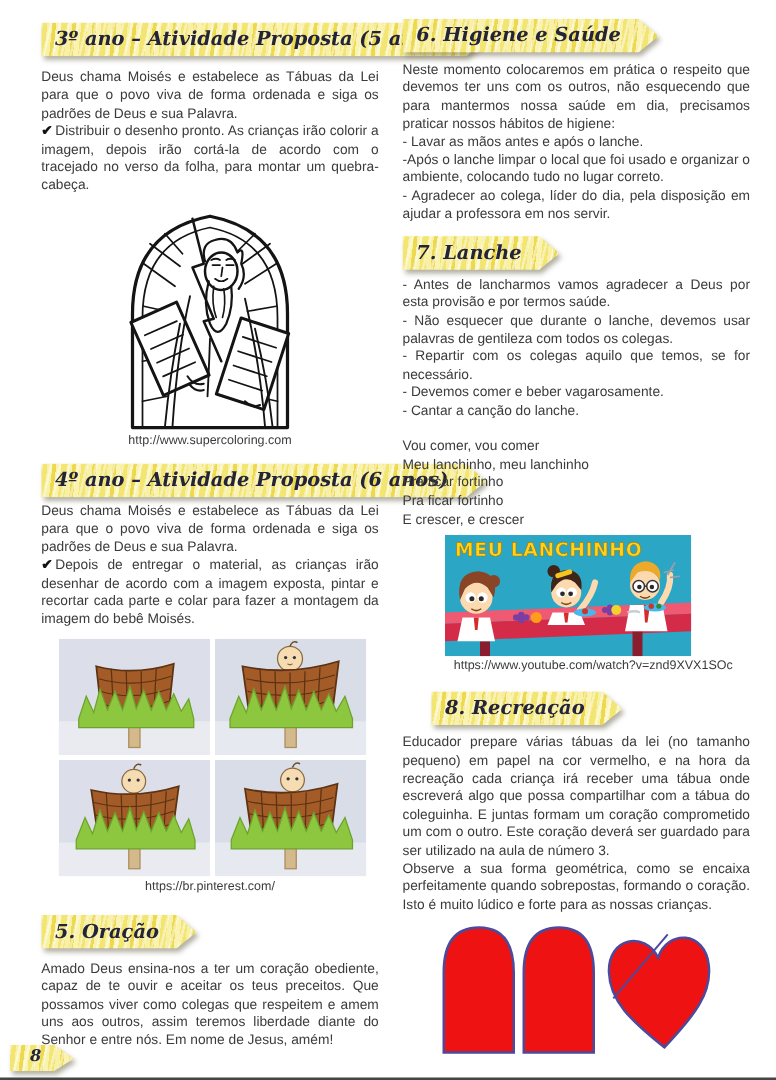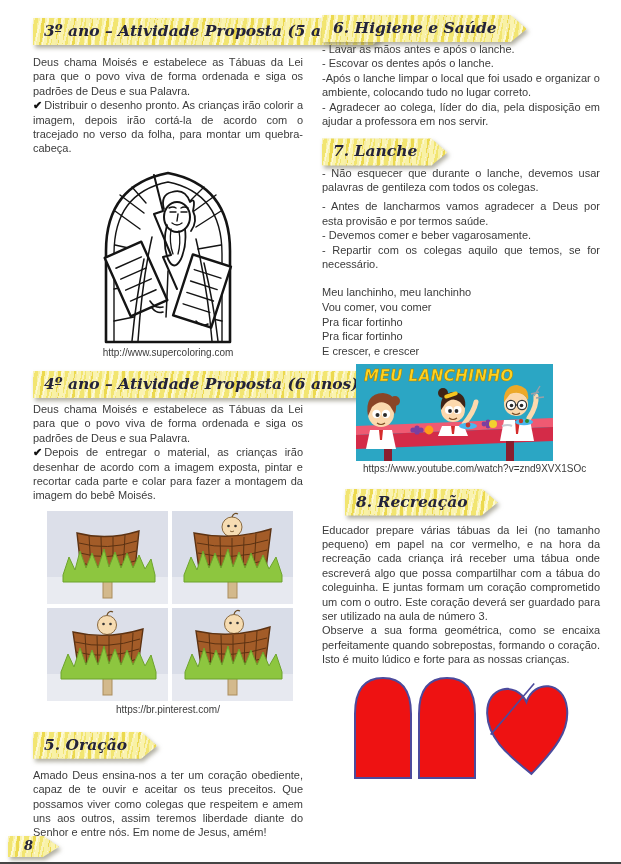--- a/index.html
+++ b/index.html
@@ -30,21 +30,21 @@
   .mt5  { margin-top:5px; }  .mt4 { margin-top:4px; }
   .check { font-weight:700; color:#111; padding-right:2px; }
 
   .caption { font-size:10px; text-align:center; color:#3b3b3b; margin-top:2px; }
   .caption.left { text-align:left; margin-left:9px;padding-left:32px; }
 
   .figure { line-height:0; }
   .moses-figure { width:170px; margin:3px auto 0; }
   .craft-grid { display:grid; grid-template-columns:repeat(2,121px); gap:4px; width:246px; margin:8px 0 0 14px; }
   .craft-cell { width:121px; height:93px; }
-  .cartoon-figure { width:232px; margin:5px 0 0 34px;font-style:italic; }
+  .cartoon-figure { width:232px; margin:5px 0 0 34px; }
   .redshapes-figure { width:228px; margin:5px 0 0 28px; }
 
   .lyrics { margin-top:14px; }
   .lyric-line { font-size:11px; line-height:1.33; margin:0; }
 
   .page-num-wrap { position:absolute; left:8px; bottom:7px; }
   .bottom-edge { position:absolute; left:0; right:0; bottom:0; height:2px; background:#454545; }
   svg { display:block; }
 </style>
 </head>
@@ -199,36 +199,37 @@
       <span class="banner-wrap"><span class="banner">5. Oração</span></span>
     </div>
     <p class="body-text mt9">Amado Deus ensina-nos a ter um coração obediente, capaz de te ouvir e aceitar os teus preceitos. Que possamos viver como colegas que respeitem e amem uns aos outros, assim teremos liberdade diante do Senhor e entre nós. Em nome de Jesus, amém!</p>
   </div>
 
   <div class="col col-right">
 
     <div class="banner-row">
       <span class="banner-wrap"><span class="banner">6. Higiene e Saúde</span></span>
     </div>
+    <p class="body-text mt7">Neste momento colocaremos em prática o respeito que devemos ter uns com os outros, não esquecendo que para mantermos nossa saúde em dia, precisamos praticar nossos hábitos de higiene:</p>
     <p class="body-text">- Lavar as mãos antes e após o lanche.</p>
-    <p class="body-text">- Escovar os dentes após o lanche.</p>
     <p class="body-text">-Após o lanche limpar o local que foi usado e organizar o ambiente, colocando tudo no lugar correto.</p>
     <p class="body-text">- Agradecer ao colega, líder do dia, pela disposição em ajudar a professora em nos servir.</p>
 
     <div class="banner-row" style="margin-top:10px;">
       <span class="banner-wrap"><span class="banner">7. Lanche</span></span>
     </div>
+    <p class="body-text mt5">- Antes de lancharmos vamos agradecer a Deus por esta provisão e por termos saúde.</p>
     <p class="body-text">- Não esquecer que durante o lanche, devemos usar palavras de gentileza com todos os colegas.</p>
-    <p class="body-text mt5">- Antes de lancharmos vamos agradecer a Deus por esta provisão e por termos saúde.</p>
+    <p class="body-text">- Repartir com os colegas aquilo que temos, se for necessário.</p>
     <p class="body-text">- Devemos comer e beber vagarosamente.</p>
-    <p class="body-text">- Repartir com os colegas aquilo que temos, se for necessário.</p>
+    <p class="body-text">- Cantar a canção do lanche.</p>
 
     <div class="lyrics">
+      <p class="lyric-line">Vou comer, vou comer</p>
       <p class="lyric-line">Meu lanchinho, meu lanchinho</p>
-      <p class="lyric-line">Vou comer, vou comer</p>
       <p class="lyric-line">Pra ficar fortinho</p>
       <p class="lyric-line">Pra ficar fortinho</p>
       <p class="lyric-line">E crescer, e crescer</p>
     </div>
 
     <div class="figure cartoon-figure">
       <svg viewBox="0 0 197 97" width="197" height="97">
         <rect width="197" height="97" fill="#2ba6c4"></rect>
 
         <polygon points="0,62 197,54 197,63 0,71" fill="#ef5a72"></polygon>

